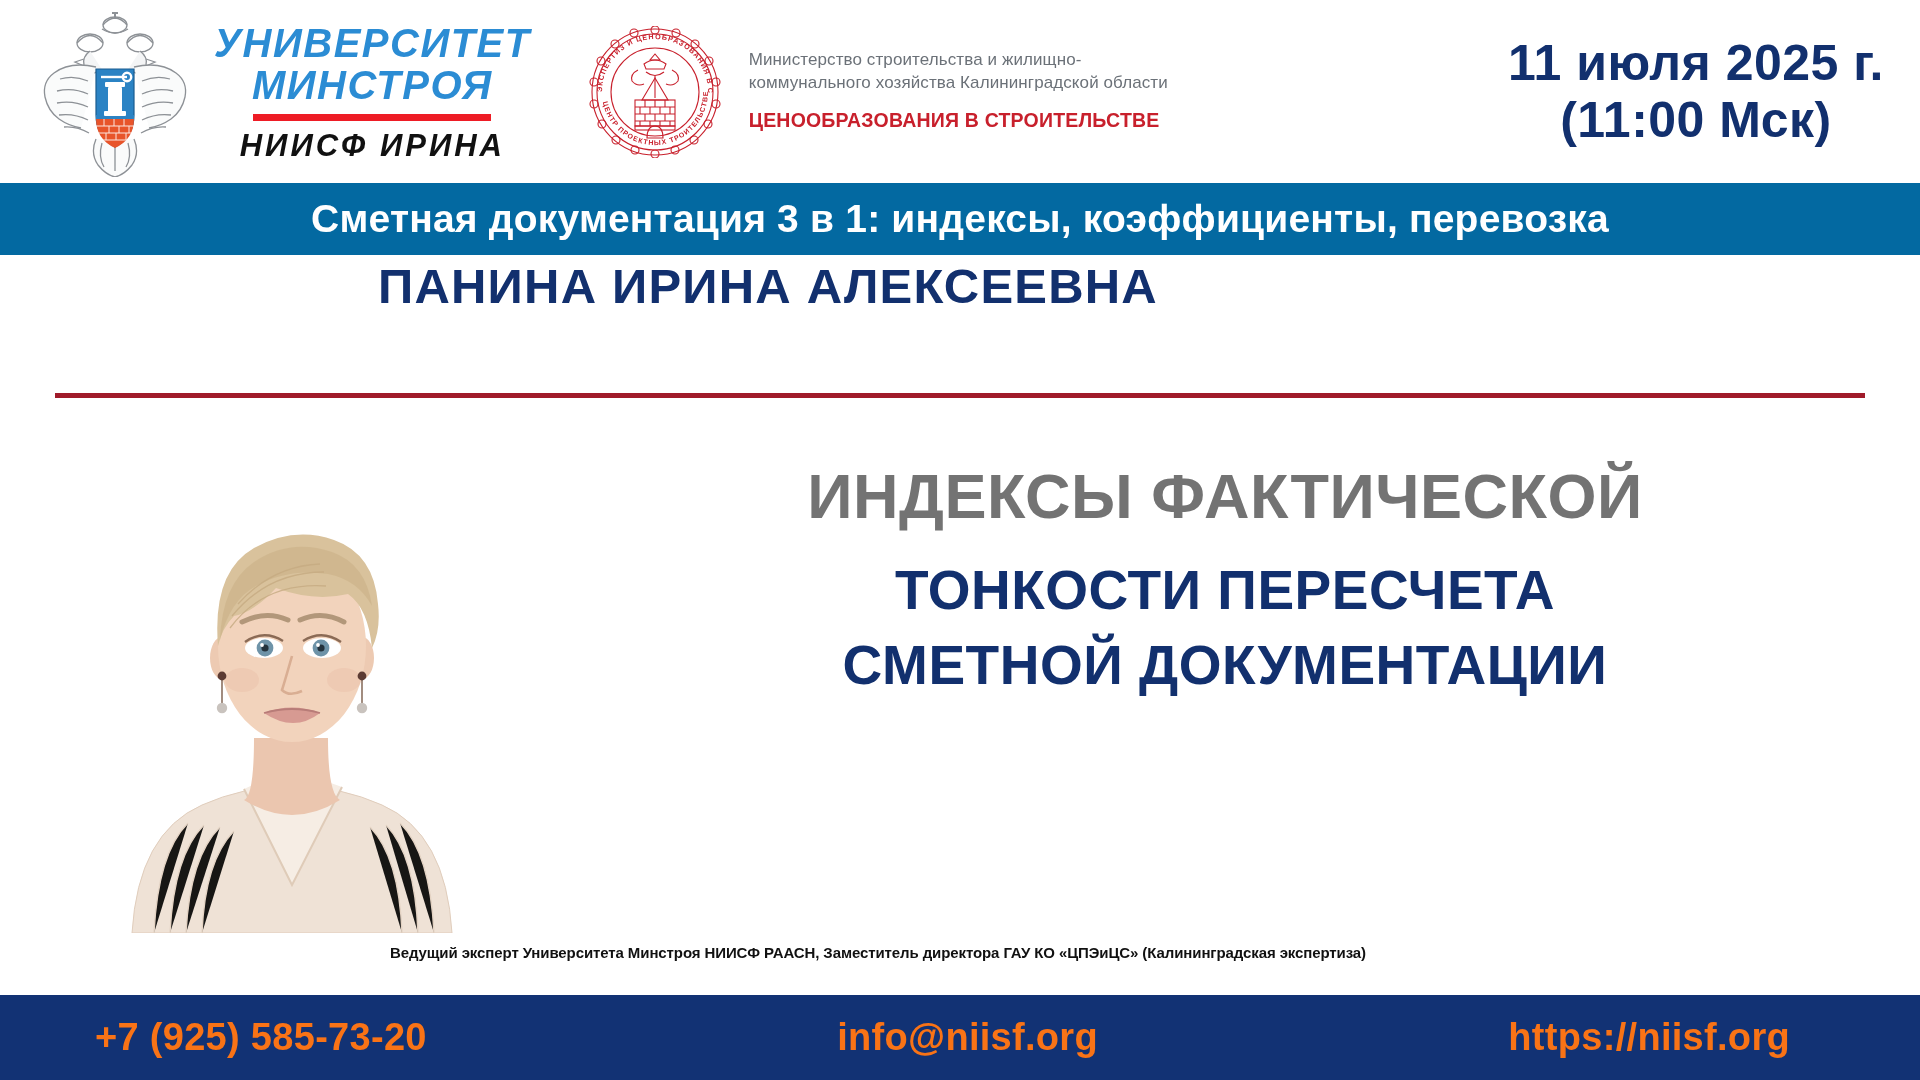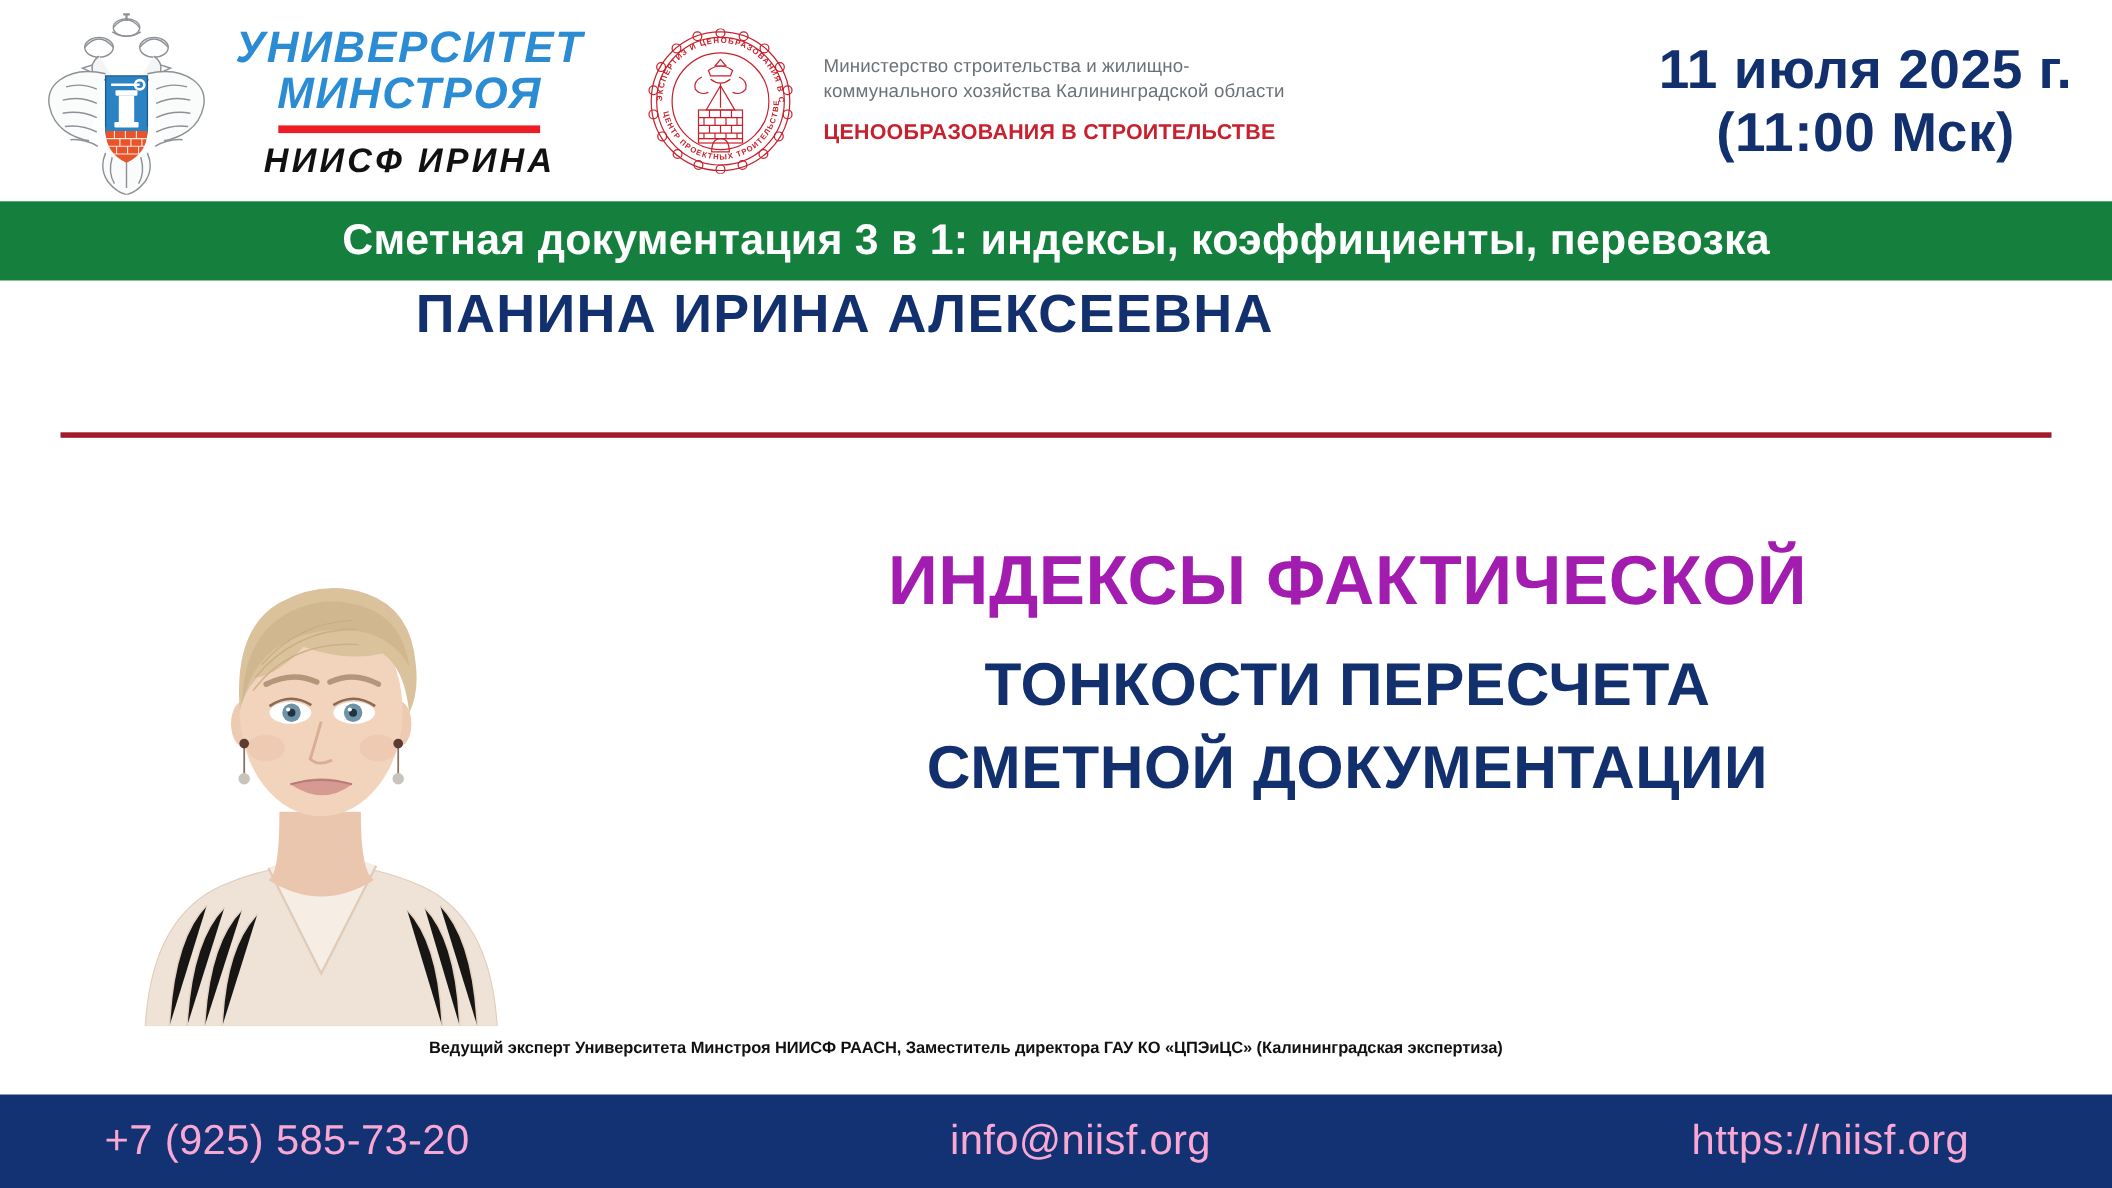--- a/index.html
+++ b/index.html
@@ -63,21 +63,21 @@
   .date-block {
     margin-left:auto; margin-right:36px;
     text-align:center; color:#12306E;
     font-weight:700; font-size:50px; line-height:1.13;
     letter-spacing:.5px;
   }
 
   
   .banner {
     position:absolute; left:0; top:183px; width:1920px; height:72px;
-    background:#15803d;
+    background:#0369a1;
     display:flex; align-items:center; justify-content:center;
   }
   .banner-text {
     color:#ffffff; font-weight:700; font-size:39px;
     letter-spacing:.2px; white-space:nowrap;
   }
 
   
   .speaker-name {
     position:absolute; left:0; top:258px; width:1536px;
@@ -96,22 +96,22 @@
     width:440px; height:525px;
     overflow:hidden;
   }
   .portrait { width:440px; height:525px; display:block; }
 
   .title-block {
     position:absolute; left:560px; top:455px;
     width:1330px; text-align:center;
   }
   .title-red {
-    color:#a21caf; font-weight:700; font-size:63px;
-    line-height:1.33; letter-spacing:.5px;margin-top:32px;
+    color:#737373; font-weight:700; font-size:63px;
+    line-height:1.33; letter-spacing:.5px;
   }
   .title-navy {
     margin-top:14px;
     color:#12306E; font-weight:700; font-size:55px;
     line-height:1.36; letter-spacing:.5px;
   }
 
   .credentials {
     position:absolute; left:0; top:944px; width:1756px;
     text-align:center;
@@ -119,21 +119,21 @@
     letter-spacing:-.1px;
   }
 
   
   .footer {
     position:absolute; left:0; bottom:0; width:1920px; height:85px;
     background:#123274;
     display:flex; align-items:center;
   }
   .footer-item {
-    color:#f9a8d4; font-weight:400; font-size:38px;
+    color:#f97316; font-weight:700; font-size:38px;
     letter-spacing:.3px; white-space:nowrap;
   }
   .f-phone { margin-left:95px; }
   .f-email { margin-left:auto; }
   .f-site  { margin-left:auto; margin-right:130px; }
 </style>
 </head>
 <body>
 
 <div class="header">

